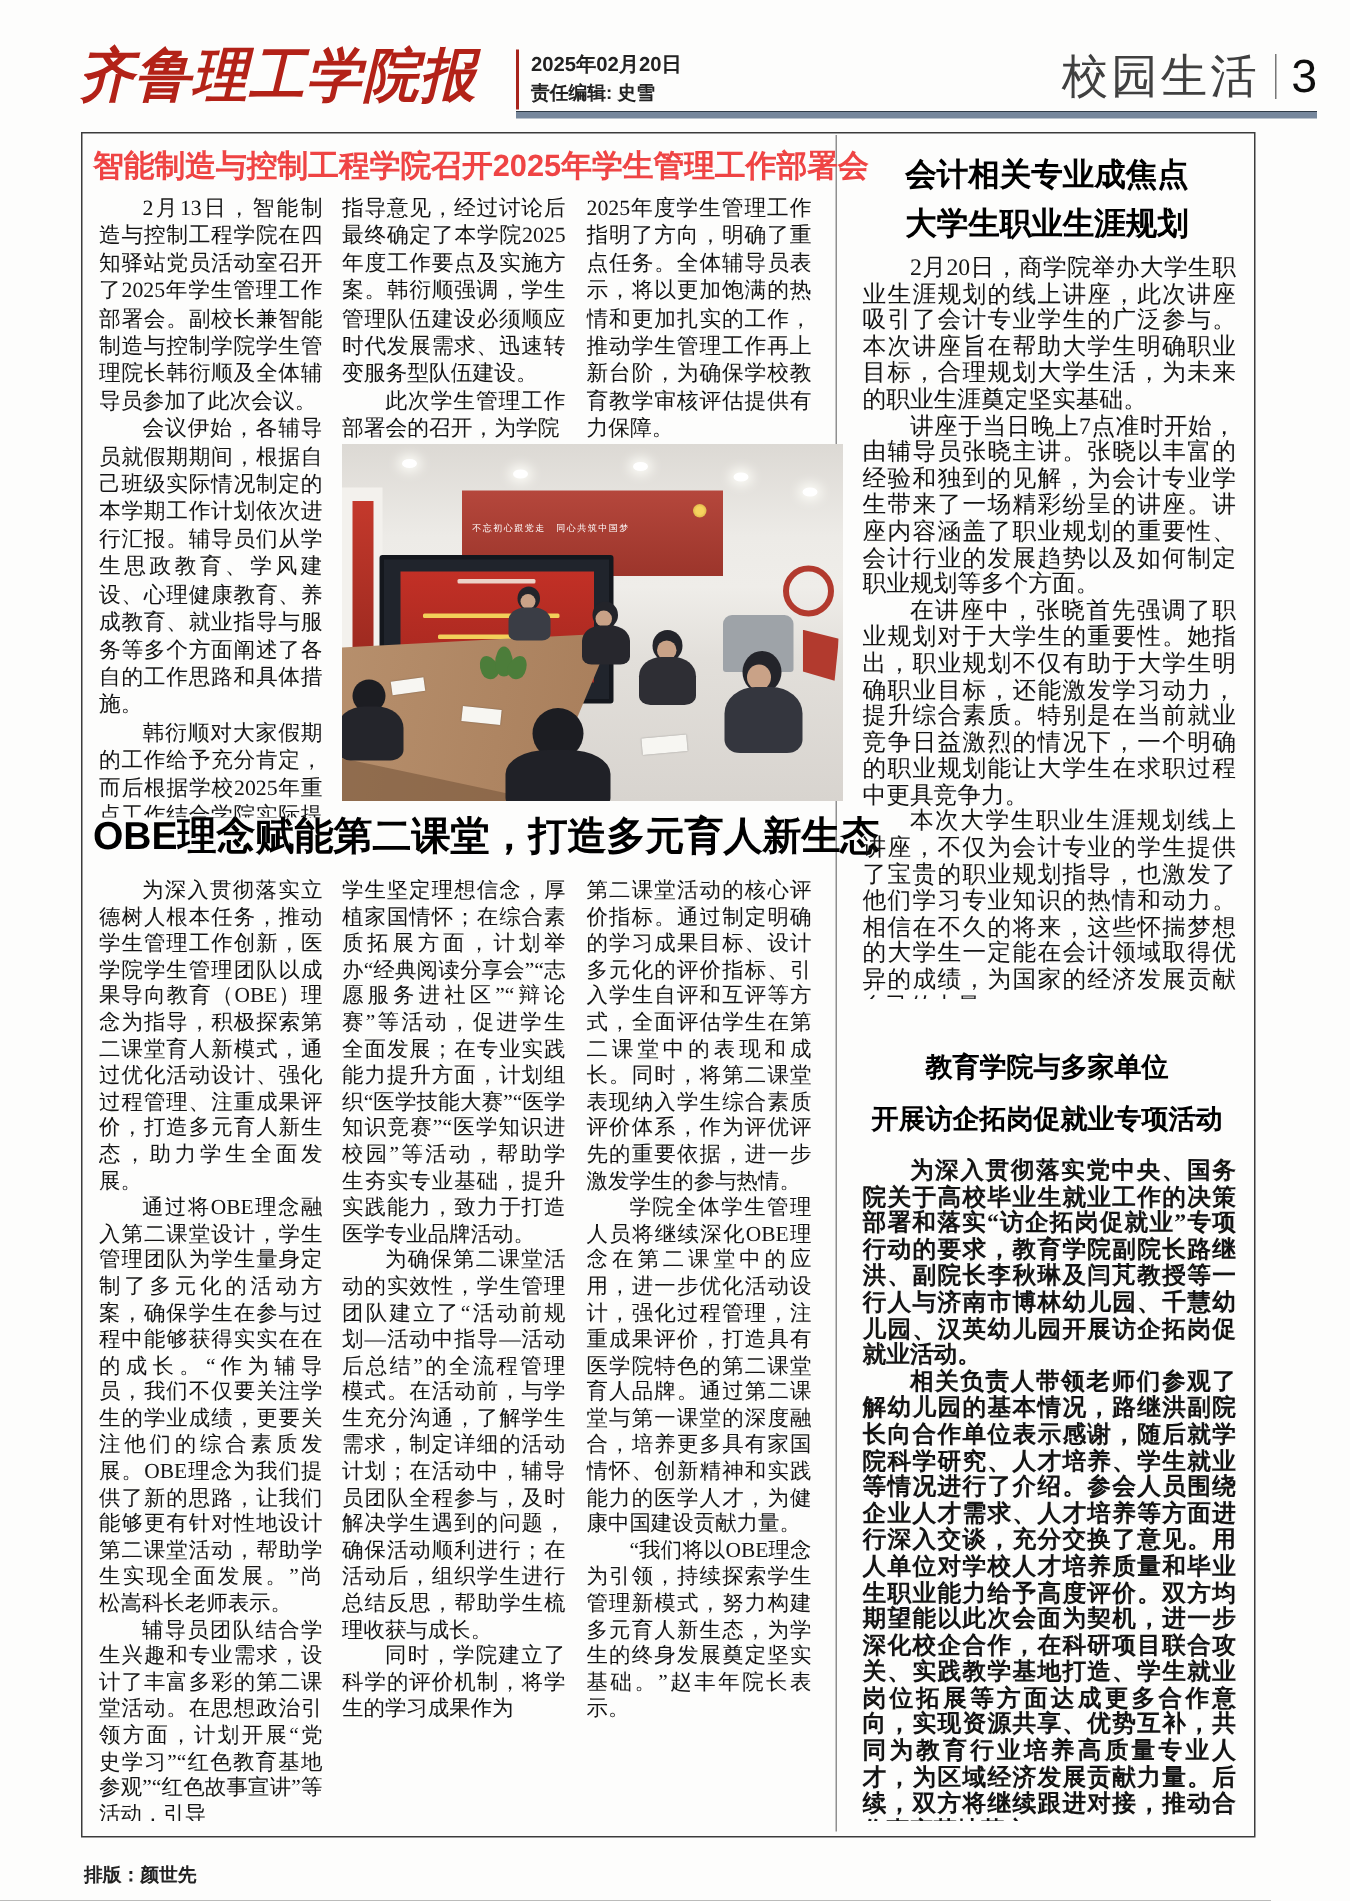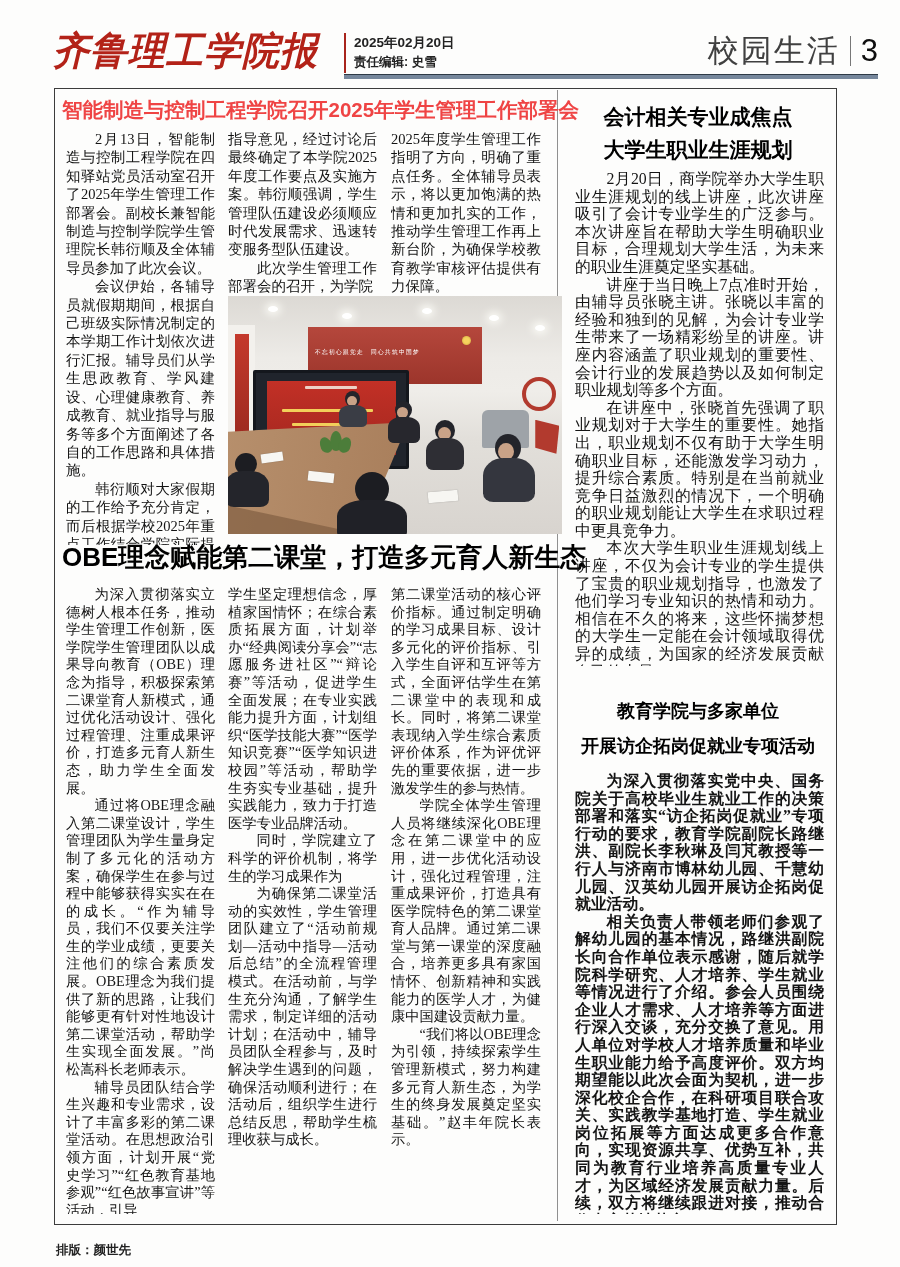--- a/index.html
+++ b/index.html
@@ -200,22 +200,22 @@
   </div>
 
   <div class="abs h-a2">OBE理念赋能第二课堂，打造多元育人新生态</div>
   <div class="col a2c a2c1">
     <p class="ind">为深入贯彻落实立德树人根本任务，推动学生管理工作创新，医学院学生管理团队以成果导向教育（OBE）理念为指导，积极探索第二课堂育人新模式，通过优化活动设计、强化过程管理、注重成果评价，打造多元育人新生态，助力学生全面发展。</p>
     <p class="ind">通过将OBE理念融入第二课堂设计，学生管理团队为学生量身定制了多元化的活动方案，确保学生在参与过程中能够获得实实在在的成长。“作为辅导员，我们不仅要关注学生的学业成绩，更要关注他们的综合素质发展。OBE理念为我们提供了新的思路，让我们能够更有针对性地设计第二课堂活动，帮助学生实现全面发展。”尚松嵩科长老师表示。</p>
     <p class="ind">辅导员团队结合学生兴趣和专业需求，设计了丰富多彩的第二课堂活动。在思想政治引领方面，计划开展“党史学习”“红色教育基地参观”“红色故事宣讲”等活动，引导</p>
   </div>
   <div class="col a2c a2c2">
     <p>学生坚定理想信念，厚植家国情怀；在综合素质拓展方面，计划举办“经典阅读分享会”“志愿服务进社区”“辩论赛”等活动，促进学生全面发展；在专业实践能力提升方面，计划组织“医学技能大赛”“医学知识竞赛”“医学知识进校园”等活动，帮助学生夯实专业基础，提升实践能力，致力于打造医学专业品牌活动。</p>
+    <p class="ind">为确保第二课堂活动的实效性，学生管理团队建立了“活动前规划—活动中指导—活动后总结”的全流程管理模式。在活动前，与学生充分沟通，了解学生需求，制定详细的活动计划；在活动中，辅导员团队全程参与，及时解决学生遇到的问题，确保活动顺利进行；在活动后，组织学生进行总结反思，帮助学生梳理收获与成长。</p>
     <p class="ind">同时，学院建立了科学的评价机制，将学生的学习成果作为</p>
-    <p class="ind">为确保第二课堂活动的实效性，学生管理团队建立了“活动前规划—活动中指导—活动后总结”的全流程管理模式。在活动前，与学生充分沟通，了解学生需求，制定详细的活动计划；在活动中，辅导员团队全程参与，及时解决学生遇到的问题，确保活动顺利进行；在活动后，组织学生进行总结反思，帮助学生梳理收获与成长。</p>
   </div>
   <div class="col a2c a2c3">
     <p>第二课堂活动的核心评价指标。通过制定明确的学习成果目标、设计多元化的评价指标、引入学生自评和互评等方式，全面评估学生在第二课堂中的表现和成长。同时，将第二课堂表现纳入学生综合素质评价体系，作为评优评先的重要依据，进一步激发学生的参与热情。</p>
     <p class="ind">学院全体学生管理人员将继续深化OBE理念在第二课堂中的应用，进一步优化活动设计，强化过程管理，注重成果评价，打造具有医学院特色的第二课堂育人品牌。通过第二课堂与第一课堂的深度融合，培养更多具有家国情怀、创新精神和实践能力的医学人才，为健康中国建设贡献力量。</p>
     <p class="ind">“我们将以OBE理念为引领，持续探索学生管理新模式，努力构建多元育人新生态，为学生的终身发展奠定坚实基础。”赵丰年院长表示。</p>
   </div>
 
   <div class="abs h-r h-r1">
     <div>会计相关专业成焦点</div>
     <div>大学生职业生涯规划</div>

